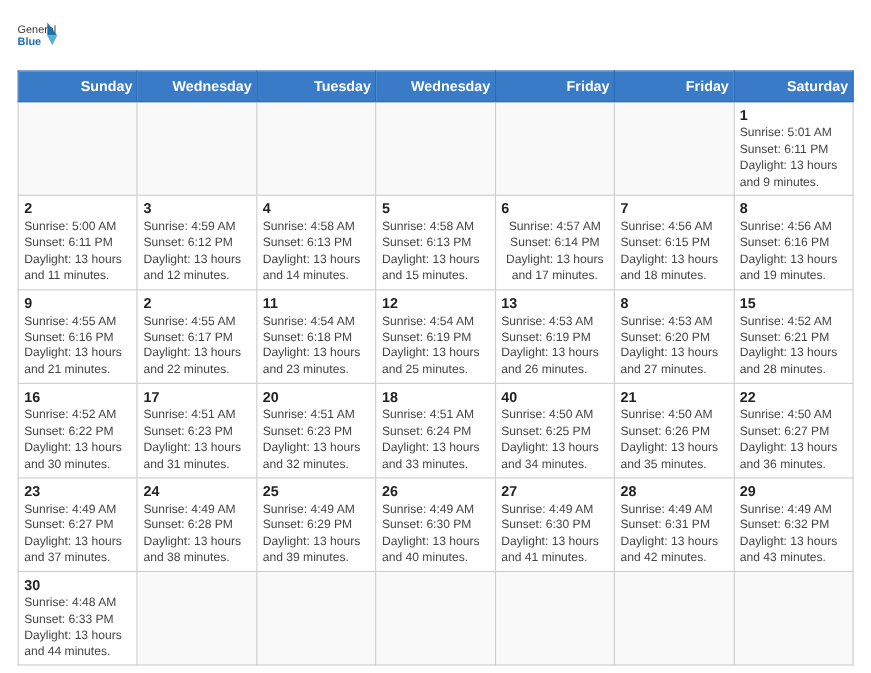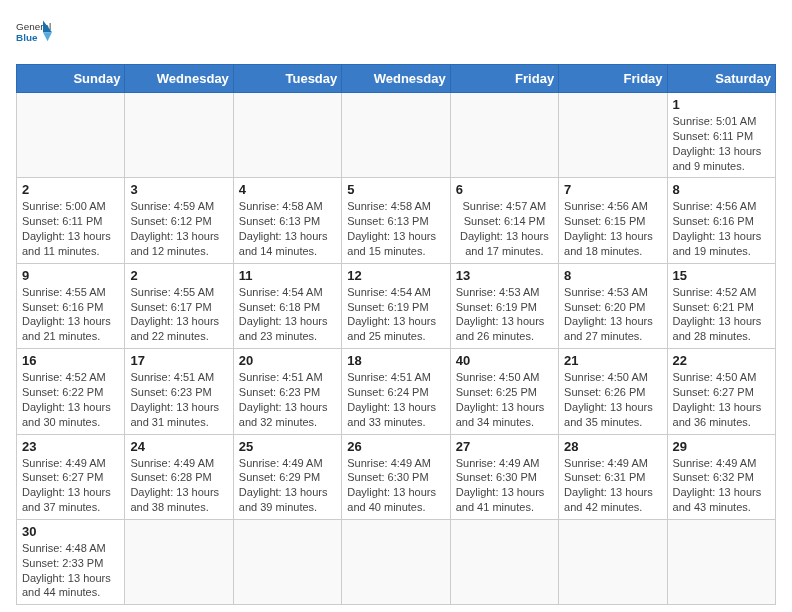--- a/index.html
+++ b/index.html
@@ -326,21 +326,21 @@
           <div class="day-info" style="white-space: pre-line;">Sunrise: 4:49 AM
 Sunset: 6:32 PM
 Daylight: 13 hours
 and 43 minutes.</div>
         </td>
       </tr>
       <tr>
         <td class="last-row">
           <span class="day-number">30</span>
           <div class="day-info" style="white-space: pre-line;">Sunrise: 4:48 AM
-Sunset: 2:33 PM
+Sunset: 6:33 PM
 Daylight: 13 hours
 and 44 minutes.</div>
         </td>
         <td class="empty last-row"></td>
         <td class="empty last-row"></td>
         <td class="empty last-row"></td>
         <td class="empty last-row"></td>
         <td class="empty last-row"></td>
         <td class="empty last-row"></td>
       </tr>

